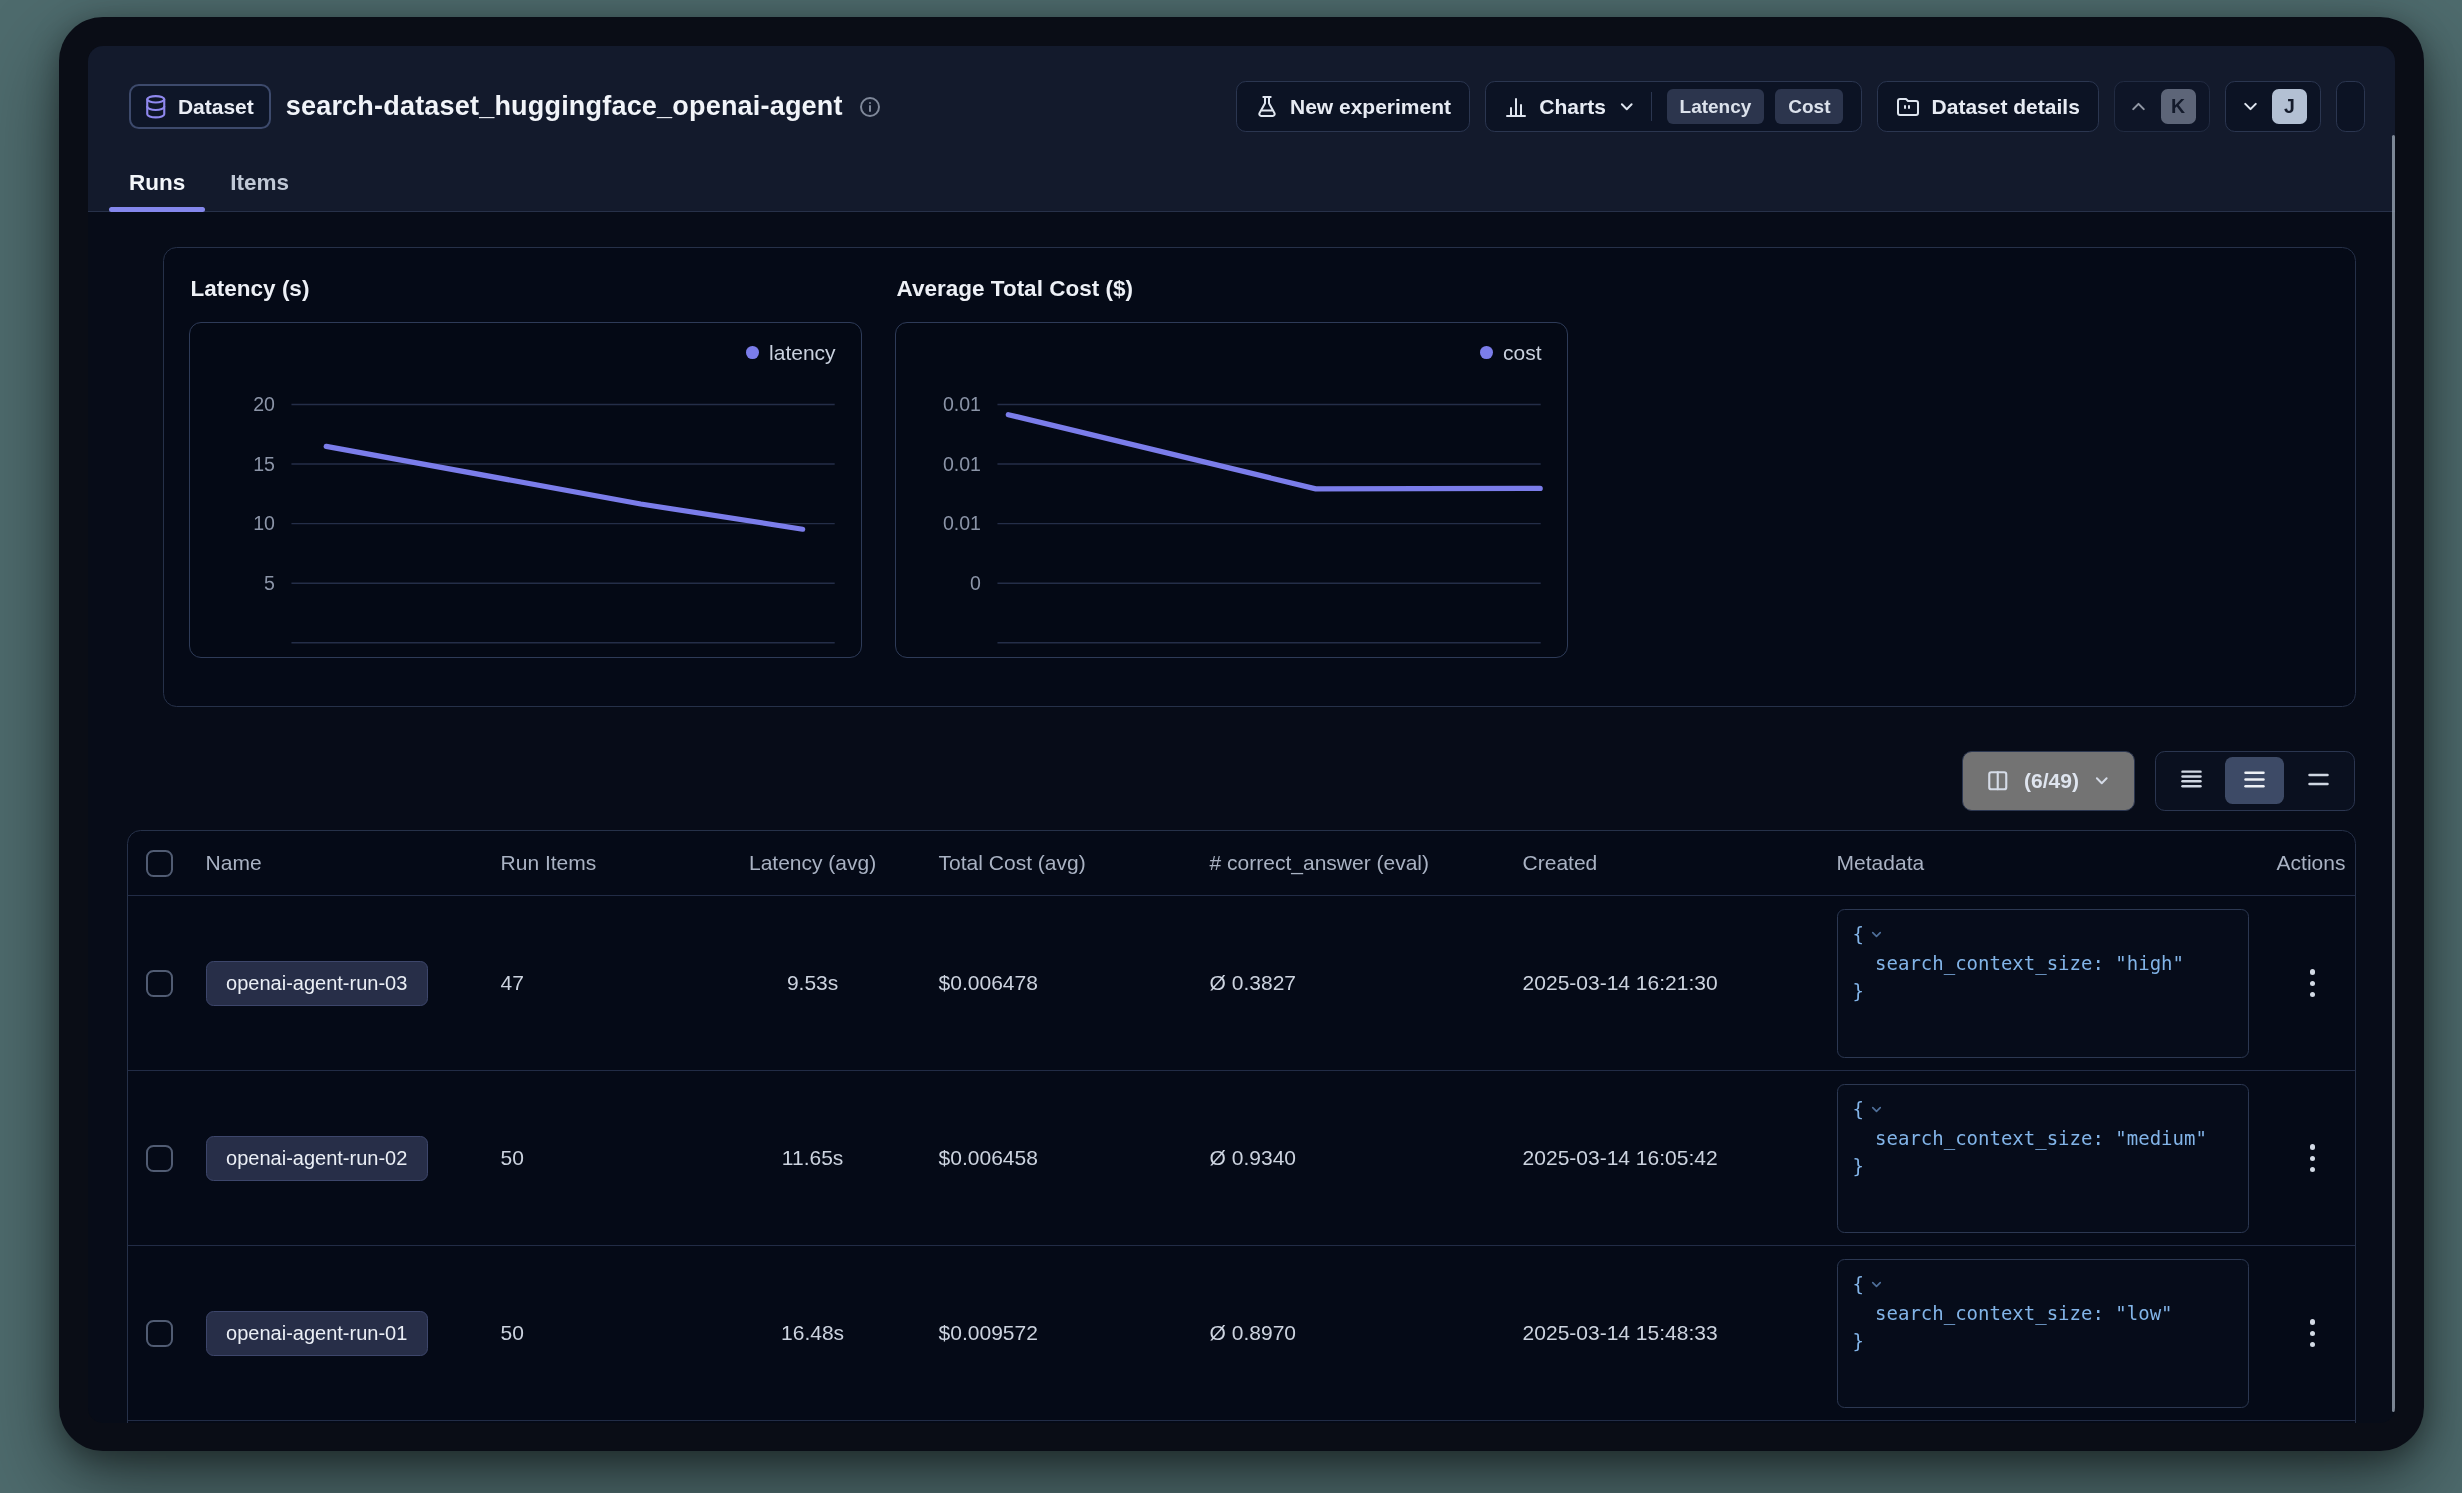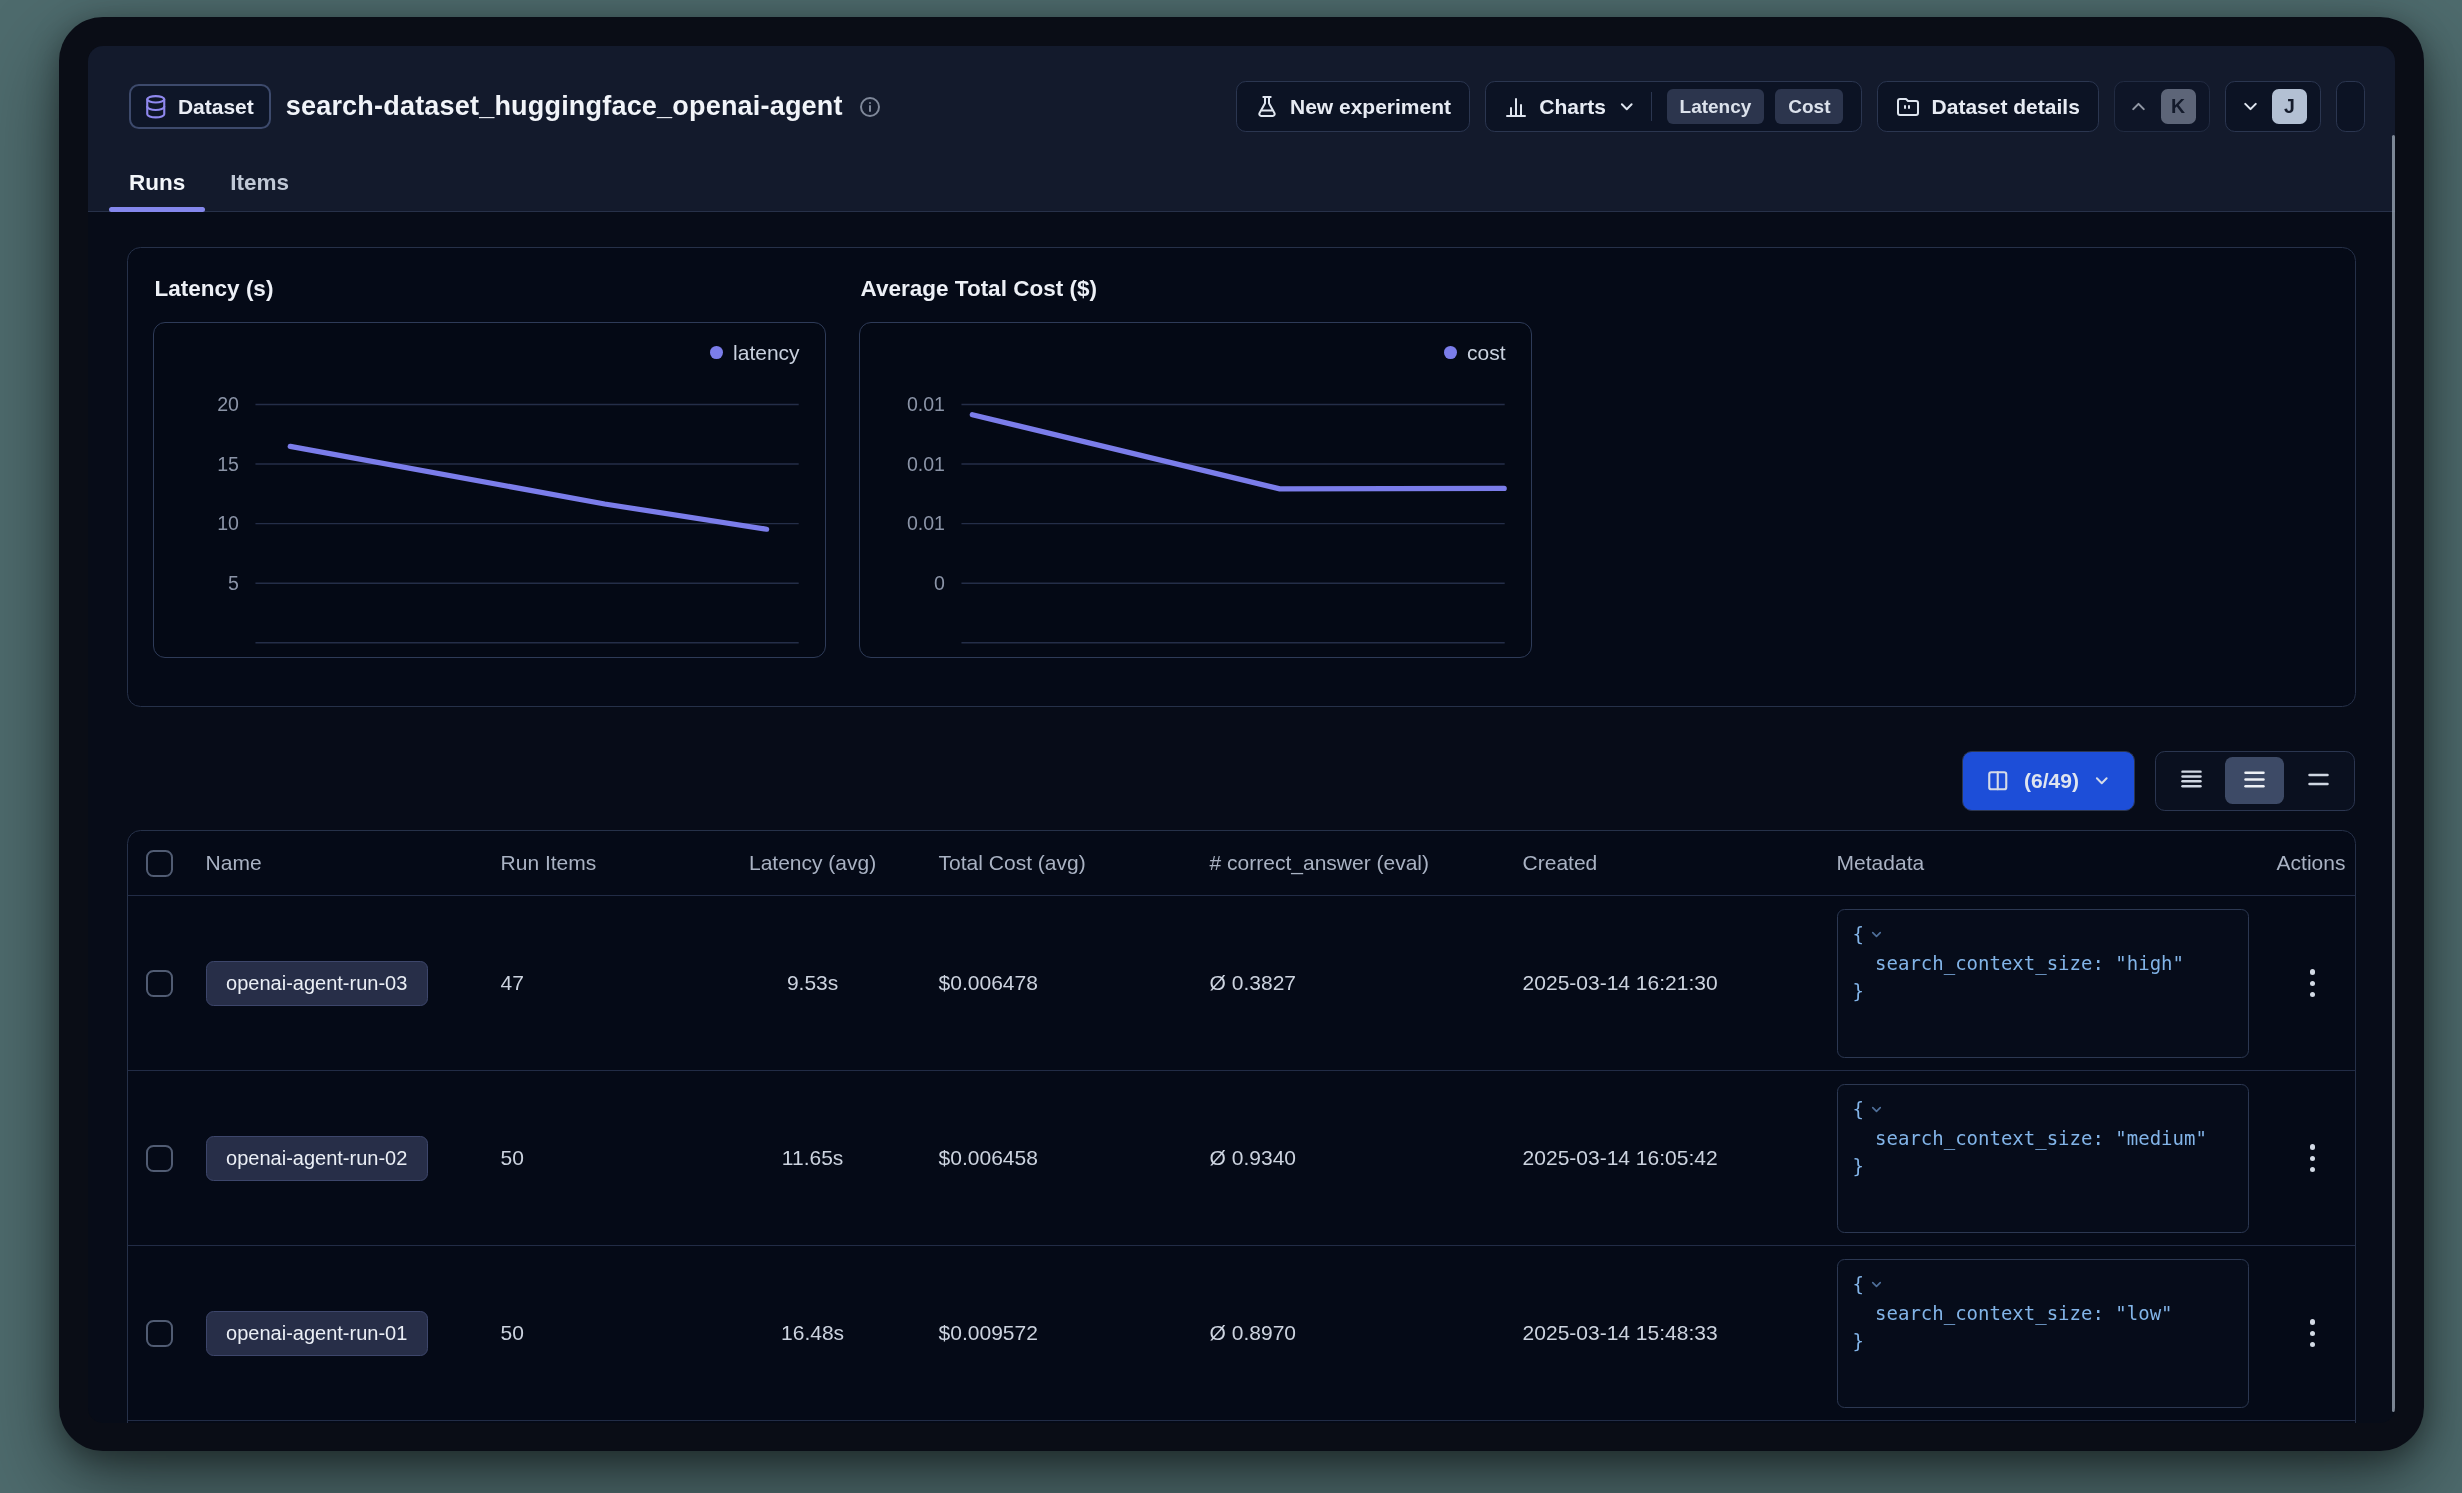--- a/index.html
+++ b/index.html
@@ -50,34 +50,34 @@
   .tab { position:relative; padding:7.5px 17.3px 15px; font-size:22.5px; font-weight:600; color:#c0c8d6; cursor:pointer; }
   .tab.active { color:#f3f6fa; font-weight:700; }
   .tab.active::after {
     content:""; position:absolute; left:-2.3px; right:-2.3px; bottom:-1.5px; height:5.3px;
     background:#8487ec; border-radius:3px;
   }
   
   .main { padding:35px 39px 0; }
   .charts-panel {
     border:1.5px solid #263149; border-radius:13.5px; background:#050a17;
-    padding:25.5px 25.5px 33px; display:flex; gap:33px; height:460px;
+    padding:25.5px 25.5px 33px; display:flex; gap:33px; height:460px;margin-left:36px;
   }
   .chart-block { width:673px; flex:none; }
   .chart-title { font-size:22.5px; font-weight:700; color:#edf0f6; margin:3px 0 19.5px 1.5px; }
   .chart-card { height:336px; border:1.5px solid #2e3b58; border-radius:12px; position:relative; background:#040915; }
   .chart-card svg.plot { position:absolute; inset:0; width:100%; height:100%; }
   .legend { position:absolute; top:18px; right:25.5px; display:flex; align-items:center; gap:10.5px; }
   .legend-dot { width:12.8px; height:12.8px; border-radius:50%; background:#7b7dea; }
   .legend-label { font-size:21px; color:#c9d1de; }
   
   .controls-row { display:flex; justify-content:flex-end; align-items:center; gap:19.5px; margin:44px 1.5px 19.5px; }
   .columns-btn {
     display:flex; align-items:center; gap:13.5px; height:60px; padding:0 22.5px;
-    border:1.5px solid #2b3650; border-radius:9.8px; background:#1d4ed8;
+    border:1.5px solid #2b3650; border-radius:9.8px; background:#737373;
     color:#dfe5ef; font-size:21px; font-weight:600; cursor:pointer;
   }
   .columns-btn .ic { display:flex; color:#d5dbe7; }
   .segmented { display:flex; align-items:center; gap:4.5px; height:60px; padding:0 6px; border:1.5px solid #2b3650; border-radius:9.8px; background:#0a101f; }
   .seg { width:59px; height:47px; display:flex; align-items:center; justify-content:center; border-radius:7.5px; color:#cfd6e2; cursor:pointer; }
   .seg.active { background:#3d4a66; color:#eef1f6; }
   
   .table-panel { border:1.5px solid #263149; border-radius:13.5px; background:#050a17; overflow:hidden; padding-bottom:18px; }
   .trow { display:flex; align-items:center; border-bottom:1.5px solid #222c46; padding:0 1.5px 0 18px; }
   .trow.head { height:65px; }

